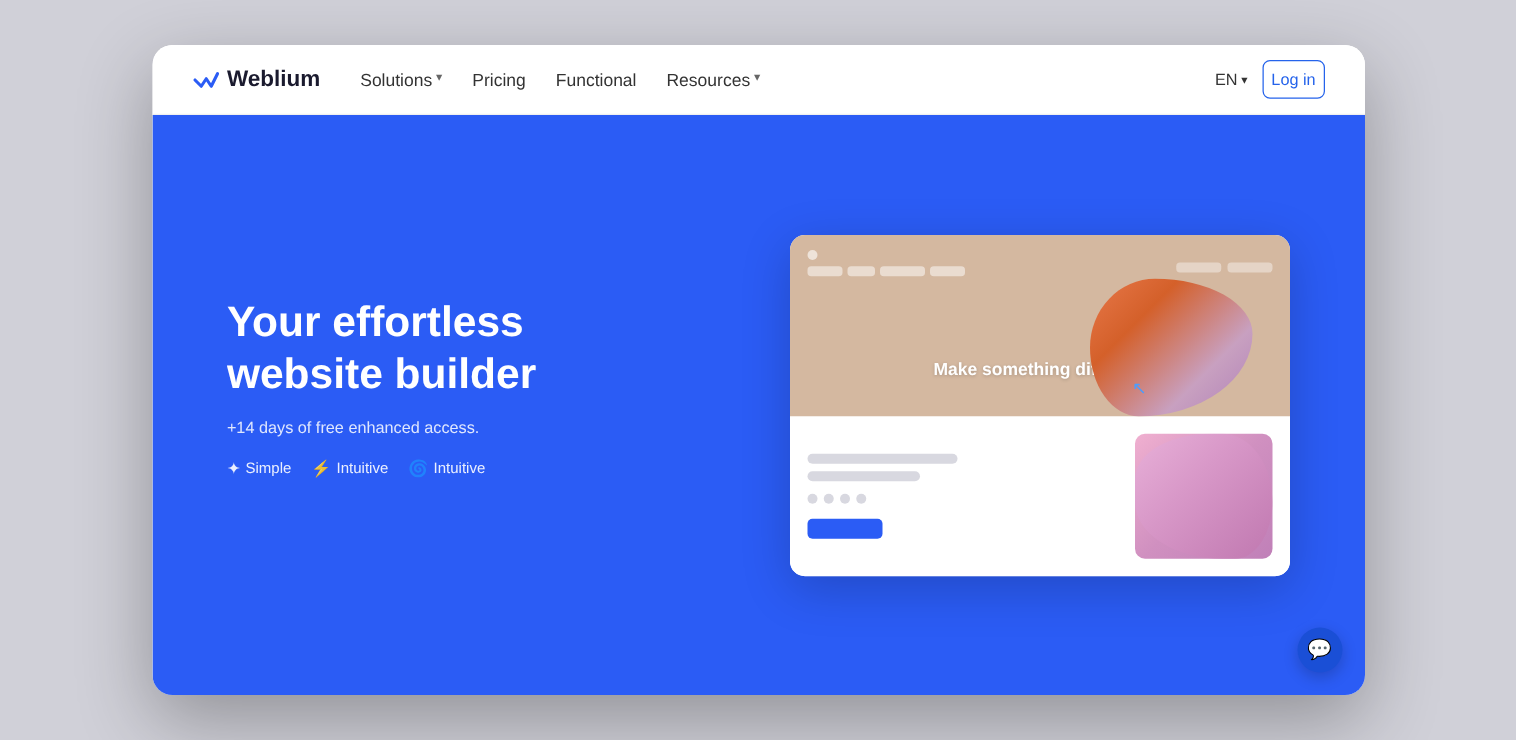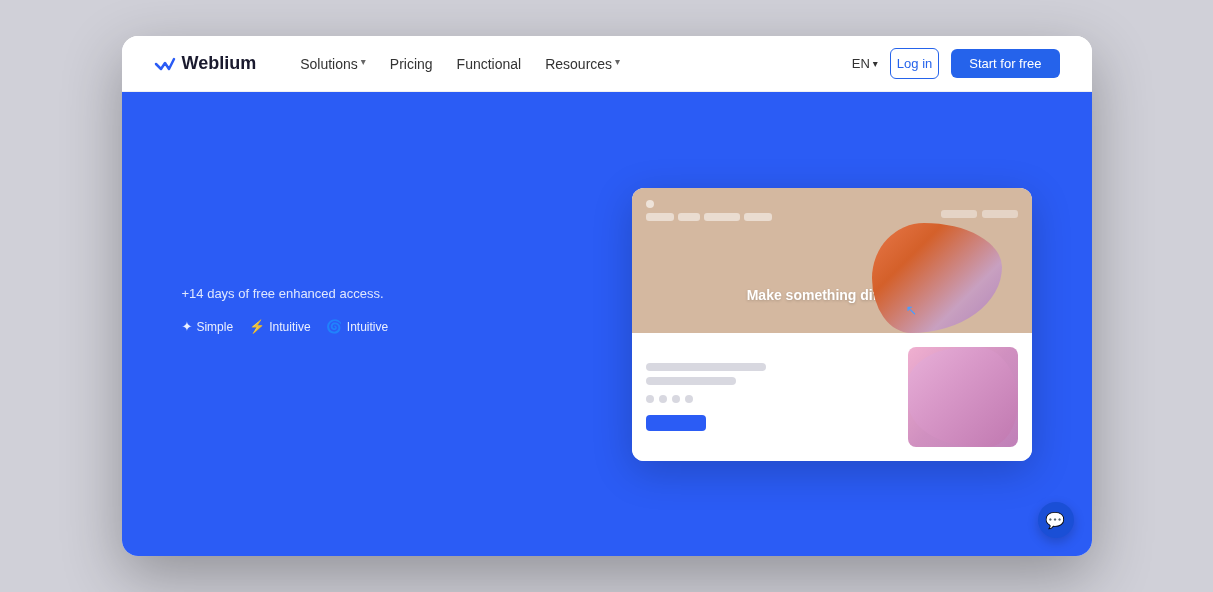--- a/index.html
+++ b/index.html
@@ -27,21 +27,20 @@
 
     
     .navbar {
       display: flex;
       align-items: center;
       padding: 0 32px;
       height: 56px;
       background: #fff;
       border-bottom: 1px solid #f0f0f0;
       flex-shrink: 0;
-      gap: 12px;
     }
 
     .logo {
       display: flex;
       align-items: center;
       gap: 6px;
       margin-right: 32px;
     }
 
     .logo-icon {
@@ -368,26 +367,26 @@
         <span class="chevron">▾</span>
       </span>
     </div>
 
     <div class="nav-right">
       <span class="lang-btn">
         <span>EN</span>
         <span style="font-size:10px">▾</span>
       </span>
       <button class="btn-login">Log in</button>
-      <button class="btn-start">Start for free</button>
     </div>
   </nav>
 
   <section class="hero">
     <div class="hero-content">
+      <h1 class="hero-title">Your effortless website builder</h1>
       <p class="hero-subtitle">+14 days of free enhanced access.</p>
 
       <div class="hero-features">
         <span class="feature-tag">
           <span class="feature-icon">✦</span>
           <span>Simple</span>
         </span>
         <span class="feature-tag">
           <span class="feature-icon">⚡</span>
           <span>Intuitive</span>

